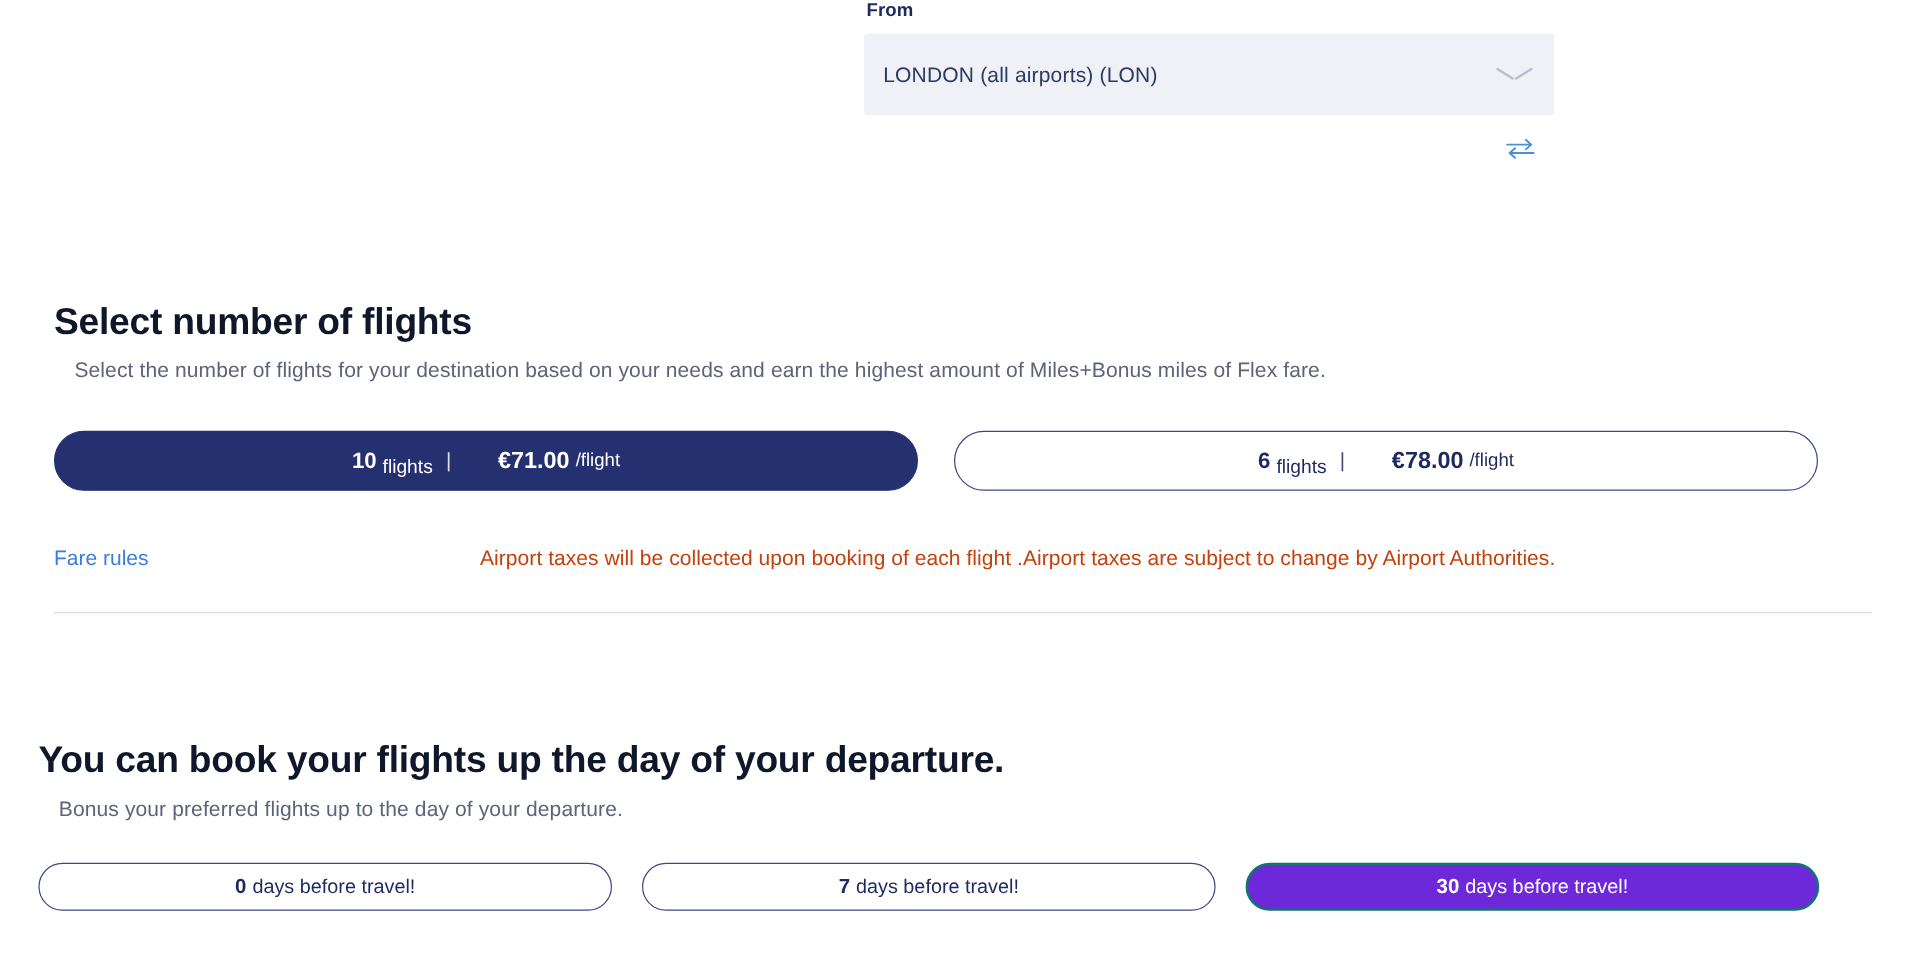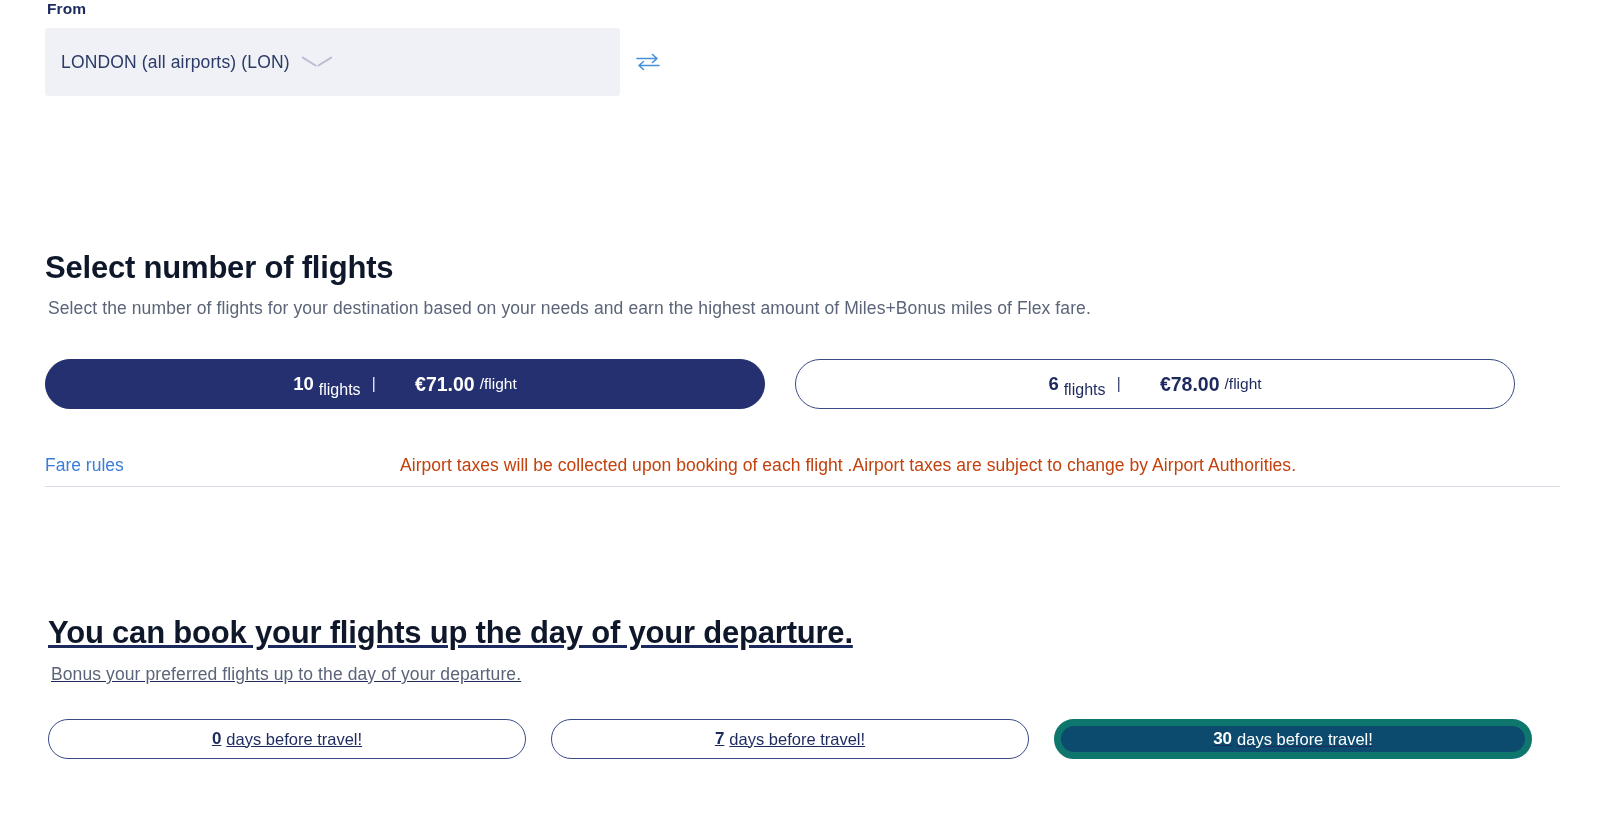--- a/index.html
+++ b/index.html
@@ -21,40 +21,42 @@
   }
 
   
   .route-row {
     position: absolute;
     left: 45px;
     top: 0px;
     width: 1250px;
     display: flex;
     align-items: flex-end;
+    flex-direction: column;
   }
   .field-block { position: relative; }
   .field-block.from { width: 575px; }
   .field-block.to   { width: 575px; }
   .field-label {
     font-size: 15.5px;
     font-weight: bold;
     color: #1d2a5e;
     margin: 0 0 10px 2px;
     line-height: 18px;
     letter-spacing: .1px;
   }
   .field-box {
     height: 68px;
     background: #eff1f6;
     border: none;
     border-radius: 3px;
     display: flex;
     align-items: center;
     padding: 0 18px 0 16px;
+    justify-content: space-between;
     cursor: pointer;
   }
   .field-value {
     font-size: 17.5px;
     color: #2b3a66;
     letter-spacing: .15px;
     white-space: nowrap;
     overflow: hidden;
     text-overflow: ellipsis;
   }
@@ -98,21 +100,21 @@
   }
   h2.section-title {
     margin: 0;
     font-size: 31px;
     font-weight: bold;
     color: #0f172a;
     letter-spacing: -.2px;
     line-height: 40px;
   }
   p.section-sub {
-    margin: 8px 0 0 3px;
+    margin: 8px 0 0 17px;
     font-size: 17.5px;
     color: #5b6478;
     letter-spacing: .1px;
     line-height: 24px;
   }
 
   .pill-row {
     margin-top: 39px;
     display: flex;
     gap: 30px;
@@ -143,43 +145,42 @@
   .pill .unit { font-size: 16px; margin-left: 5px; margin-top: 11px; }
   .pill .sep { margin: 0 11px; opacity: .85; }
   .pill .price { font-weight: bold; font-size: 19.5px; margin-left: 28px; }
   .pill .per { font-size: 15.5px; margin-left: 5px; text-align: center; }
 
   .fare-row {
     margin-top: 46px;
     display: flex;
     align-items: flex-start;
     border-bottom: 1px solid #d8dce6;
-    padding-bottom: 10px;
+    padding-bottom: 34px;
   }
   .fare-link {
     color: #3b7dd8;
     font-size: 17.5px;
     text-decoration: none;
     cursor: pointer;
     width: 355px;
     flex: 0 0 355px;
   }
   .fare-note {
     font-size: 17.5px;
     color: #c2410c;
     letter-spacing: .05px;
   }
 
   
   .sec-days {
     position: absolute;
-    left: 48px;
+    left: 32px;
     top: 612px;
     width: 1515px;
-    text-decoration: underline;
   }
   h2.section-title.big {
     font-size: 31px;
     line-height: 42px;
   }
   .days-row {
     margin-top: 33px;
     display: flex;
     gap: 25px;
   }
@@ -191,21 +192,21 @@
     justify-content: center;
     font-size: 16.5px;
     cursor: pointer;
     white-space: nowrap;
   }
   .day-pill .num { font-weight: bold; margin-right: 5px; font-size: 17px; }
   .day-pill.a { width: 478px; }
   .day-pill.b { width: 478px; }
   .day-pill.c { width: 478px; }
   .day-pill.unselected { background: #fff; border: 1px solid #3a4a86; color: #1d2a5e; }
-  .day-pill.selected   { background: #0c4a6e; border: 7px solid #0f766e; color: #ffffff; }
+  .day-pill.selected   { background: #6d28d9; border: 2px solid #0f766e; color: #ffffff; }
 </style>
 </head>
 <body>
 
 <div class="page">
 
   <div class="route-row">
 
     <div class="field-block from">
       <div class="field-label">From</div>

